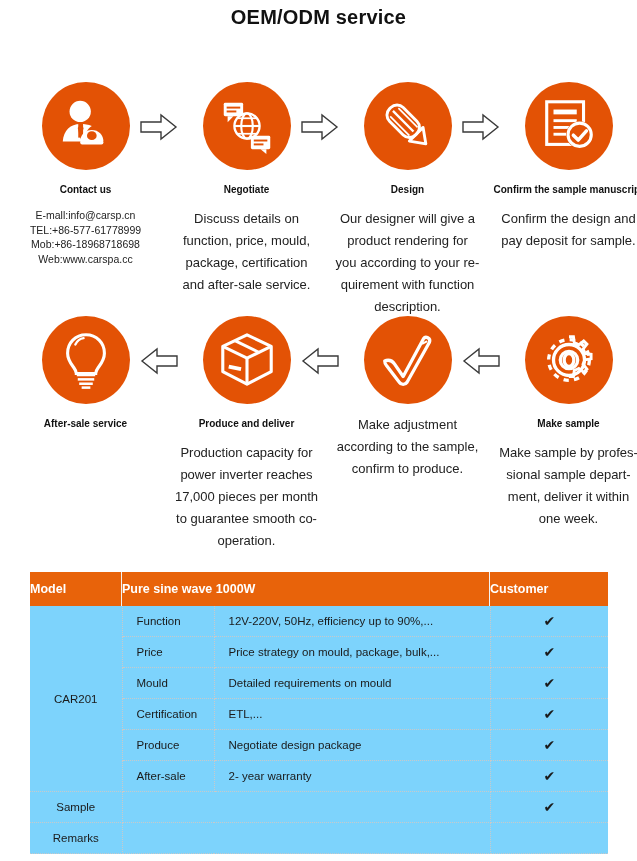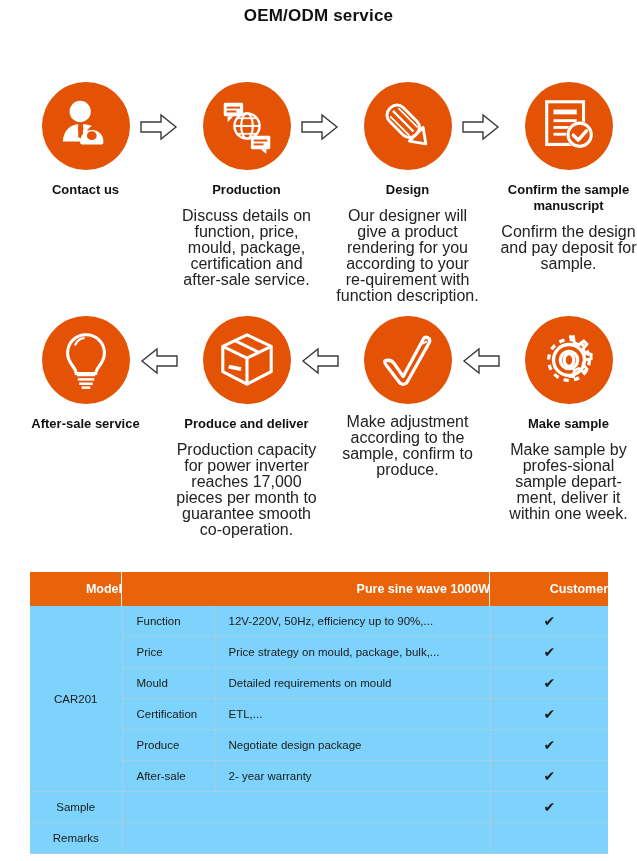--- a/index.html
+++ b/index.html
@@ -16,21 +16,21 @@
     overflow: hidden;
   }
 
   
   .page-title {
     position: absolute;
     top: 6px;
     left: 0;
     width: 637px;
     text-align: center;
-    font-size: 17px;
+    font-size: 20px;
     font-weight: bold;
     color: #111111;
     letter-spacing: 0.2px;
   }
 
   
   .flow-row {
     position: absolute;
     left: 0;
     width: 637px;
@@ -53,29 +53,29 @@
     height: 88px;
     border-radius: 50%;
     background: #e35205;
     margin: 0 auto;
     position: relative;
   }
   .circle svg { display: block; position: absolute; top: 50%; left: 50%; transform: translate(-50%,-50%); }
 
   .step-title {
     margin-top: 12px;
-    font-size: 13px;
+    font-size: 10px;
     font-weight: bold;
     line-height: 16px;
     color: #111;
   }
   .step-desc {
     margin-top: 10px;
-    font-size: 16px;
-    line-height: 16px;
+    font-size: 13px;
+    line-height: 22px;
     color: #222;
     padding: 0 8px;
   }
   .step-desc.contact { font-size: 10.5px; line-height: 14.5px; white-space: pre-line; }
 
   
   .arrow {
     position: absolute;
     top: 30px;
     width: 40px;
@@ -99,21 +99,21 @@
   .spec-table col.c-attr    { width: 92px; }
   .spec-table col.c-value   { width: 276px; }
   .spec-table col.c-confirm { width: 118px; }
 
   .spec-table th {
     background: #e8630a;
     color: #ffffff;
     font-weight: bold;
     font-size: 12.5px;
     height: 34px;
-    text-align: right;
+    text-align: left;
     border: none;
     padding: 0;
   }
   .spec-table th.sep-right { box-shadow: inset -1px 0 0 #f2f2f2; }
 
   .spec-table td {
     height: 30px;
     padding: 0 0 0 14px;
     border-bottom: 1px dotted #c9c9c9;
     border-right: 1px dotted #c9c9c9;
@@ -149,20 +149,24 @@
         <circle cx="26" cy="17" r="11" fill="#fff"></circle>
         <path d="M26 30c-10 0-17 6.5-18 18h23c-1-7 2-13 7-16-3.5-1.4-7.6-2-12-2z" fill="#fff"></path>
         <rect x="24" y="28" width="5" height="16" fill="#e35205"></rect>
         <path d="M26.5 30l-3 4 3 12 3-12z" fill="#e35205"></path>
         <path d="M38 36c-7 0-12 5-12 12h24c0-7-5-12-12-12z" fill="#fff"></path>
         <ellipse cx="38" cy="42" rx="5" ry="4.5" fill="#e35205"></ellipse>
         <rect x="26" y="47" width="24" height="4" rx="2" fill="#fff"></rect>
       </svg>
     </div>
     <div class="step-title">Contact us</div>
+    <div class="step-desc contact">E-mall:info@carsp.cn
+TEL:+86-577-61778999
+Mob:+86-18968718698
+Web:www.carspa.cc</div>
   </div>
 
   <div class="arrow a0">
     <svg width="40" height="30" viewBox="0 0 40 30">
       <path d="M2 10 L22 10 L22 3 L37 15 L22 27 L22 20 L2 20 Z" fill="#fff" stroke="#3a3a3a" stroke-width="1.4"></path>
     </svg>
   </div>
 
   <div class="step s1">
     <div class="circle">
@@ -175,21 +179,21 @@
         <ellipse cx="32" cy="32" rx="6" ry="13" fill="none" stroke="#fff" stroke-width="2.2"></ellipse>
         <line x1="19" y1="32" x2="45" y2="32" stroke="#fff" stroke-width="2.2"></line>
         <line x1="21.5" y1="24" x2="42.5" y2="24" stroke="#fff" stroke-width="1.8"></line>
         <line x1="21.5" y1="40" x2="42.5" y2="40" stroke="#fff" stroke-width="1.8"></line>
         <rect x="36" y="42" width="20" height="14" rx="1.5" fill="#fff"></rect>
         <path d="M52 56 L52 61 L46 56 Z" fill="#fff"></path>
         <rect x="39" y="46" width="14" height="2" fill="#e35205"></rect>
         <rect x="39" y="50" width="10" height="2" fill="#e35205"></rect>
       </svg>
     </div>
-    <div class="step-title">Production</div>
+    <div class="step-title">Negotiate</div>
     <div class="step-desc">Discuss details on function, price, mould, package, certification and after-sale service.</div>
   </div>
 
   <div class="arrow a1">
     <svg width="40" height="30" viewBox="0 0 40 30">
       <path d="M2 10 L22 10 L22 3 L37 15 L22 27 L22 20 L2 20 Z" fill="#fff" stroke="#3a3a3a" stroke-width="1.4"></path>
     </svg>
   </div>
 
   <div class="step s2">

